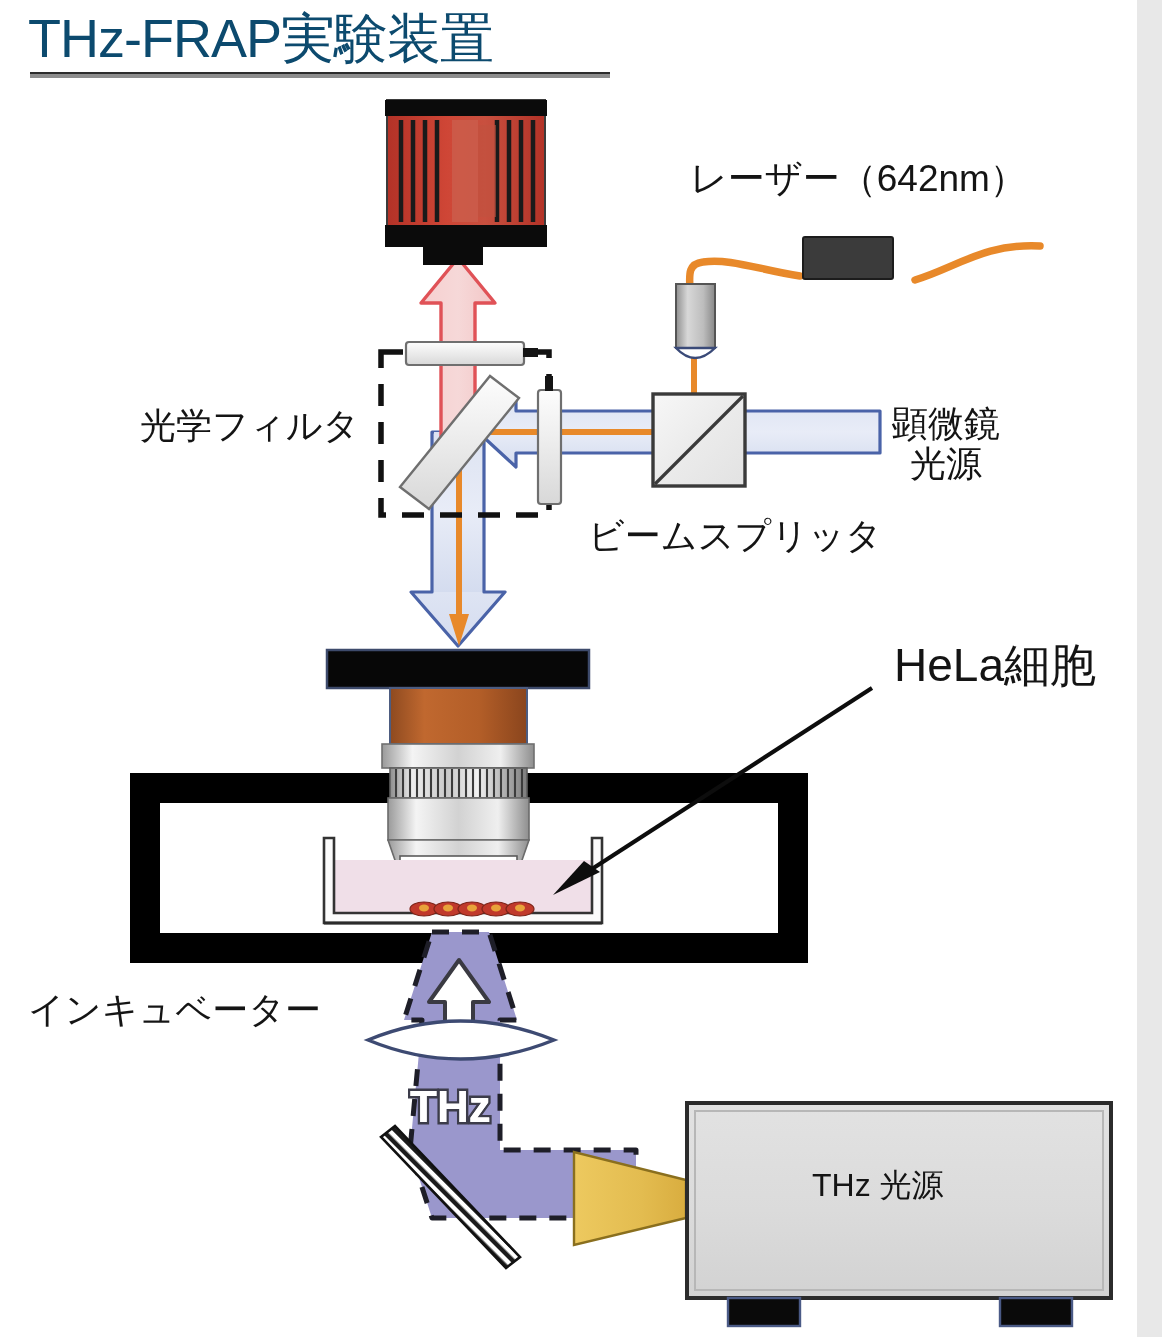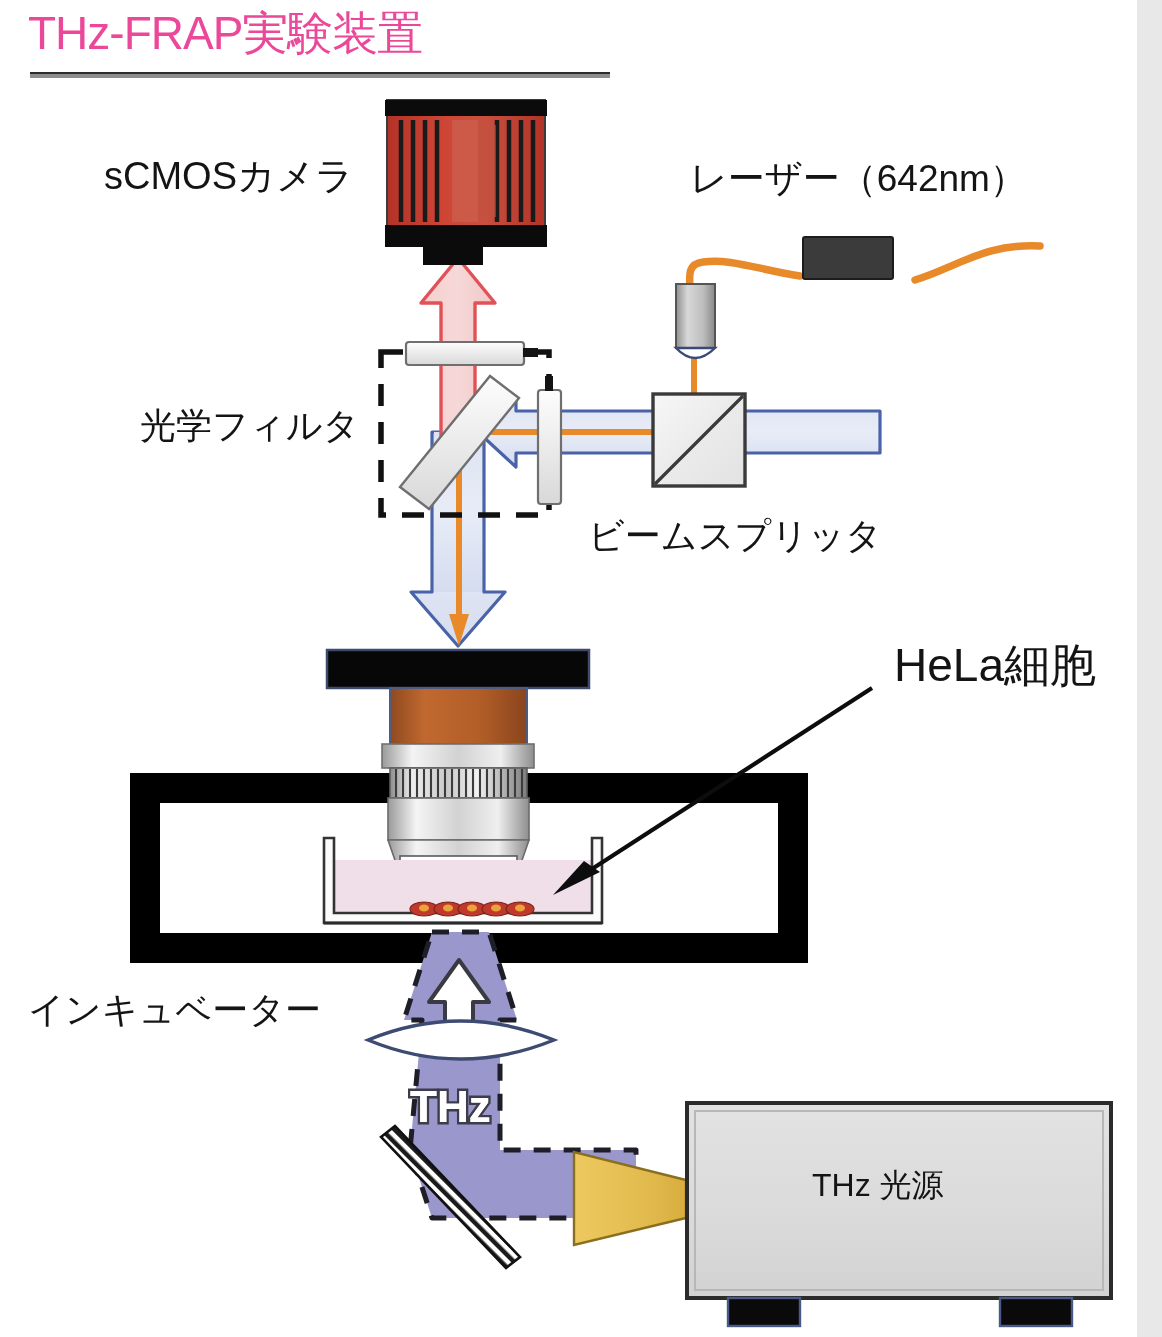--- a/index.html
+++ b/index.html
@@ -37,24 +37,24 @@
   .lbl {
     position: absolute;
     color: #141414;
     font-family: "Liberation Sans", "DejaVu Sans", sans-serif;
     white-space: nowrap;
     line-height: 1.12;
   }
   #title {
     left: 28px;
     top: 8px;
-    font-size: 46px;
+    font-size: 54px;
     letter-spacing: -1px;
     font-weight: 400;
-    color: #ec4899;
+    color: #0c4a6e;
   }
   #title-rule {
     position: absolute;
     left: 30px;
     top: 72px;
     width: 580px;
     height: 4px;
     background: #8d8d8d;
     border-top: 2px solid #2c2c2c;
   }
@@ -346,23 +346,26 @@
 
     <g>
       <rect x="687" y="1103" width="424" height="195" fill="url(#gSrcBox)" stroke="#2b2b2b" stroke-width="4"></rect>
       <rect x="695" y="1111" width="408" height="179" fill="none" stroke="#b7b7b7" stroke-width="2"></rect>
       <rect x="728" y="1298" width="72" height="28" fill="#0a0a0a" stroke="#4a5a86" stroke-width="2.4"></rect>
       <rect x="1000" y="1298" width="72" height="28" fill="#0a0a0a" stroke="#4a5a86" stroke-width="2.4"></rect>
     </g>
 
   </svg>
 
-  <div class="lbl" id="lbl-camera">sCMOSカメラ</div>
   <div class="lbl" id="lbl-laser">レーザー（642nm）</div>
   <div class="lbl" id="lbl-filter">光学フィルタ</div>
+  <div class="lbl" id="lbl-scope">
+    <div>顕微鏡</div>
+    <div>光源</div>
+  </div>
   <div class="lbl" id="lbl-bs">ビームスプリッタ</div>
   <div class="lbl" id="lbl-hela">HeLa細胞</div>
   <div class="lbl" id="lbl-incub">インキュベーター</div>
   <div class="lbl" id="lbl-thzsrc">THz 光源</div>
   <div class="thz-tag">THz</div>
   <div class="thz-tag-fill">THz</div>
 
 </div>
 
 </body></html>

